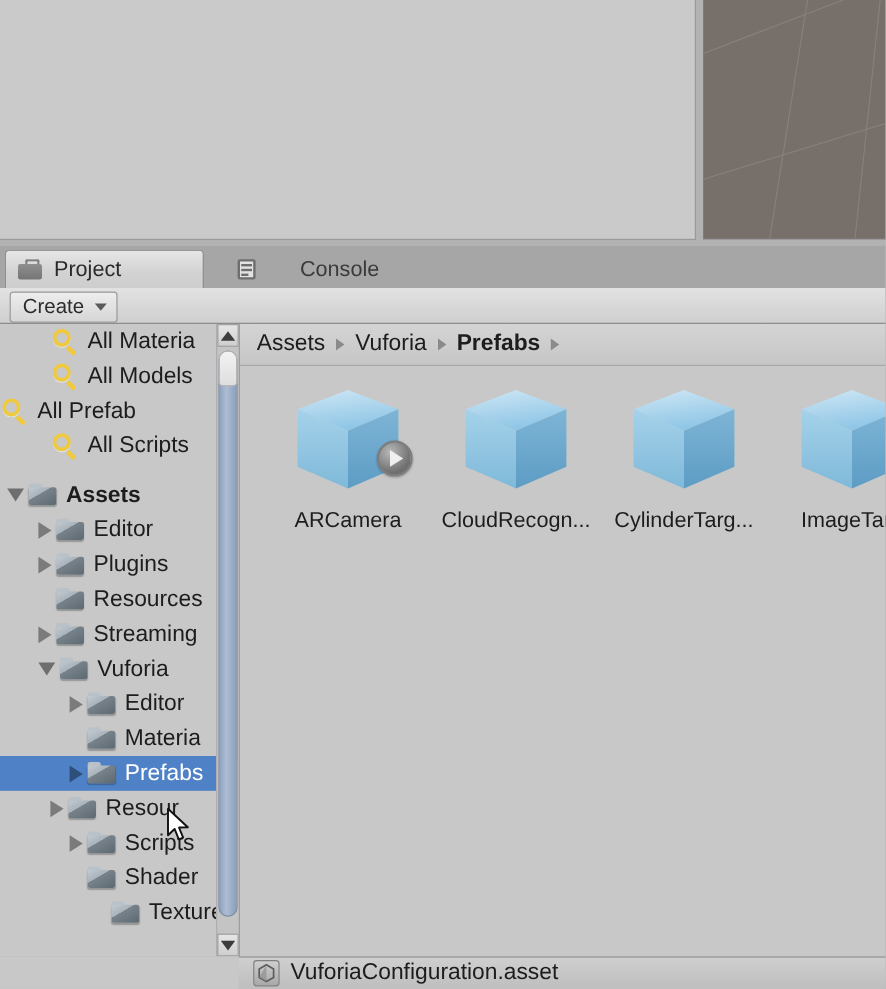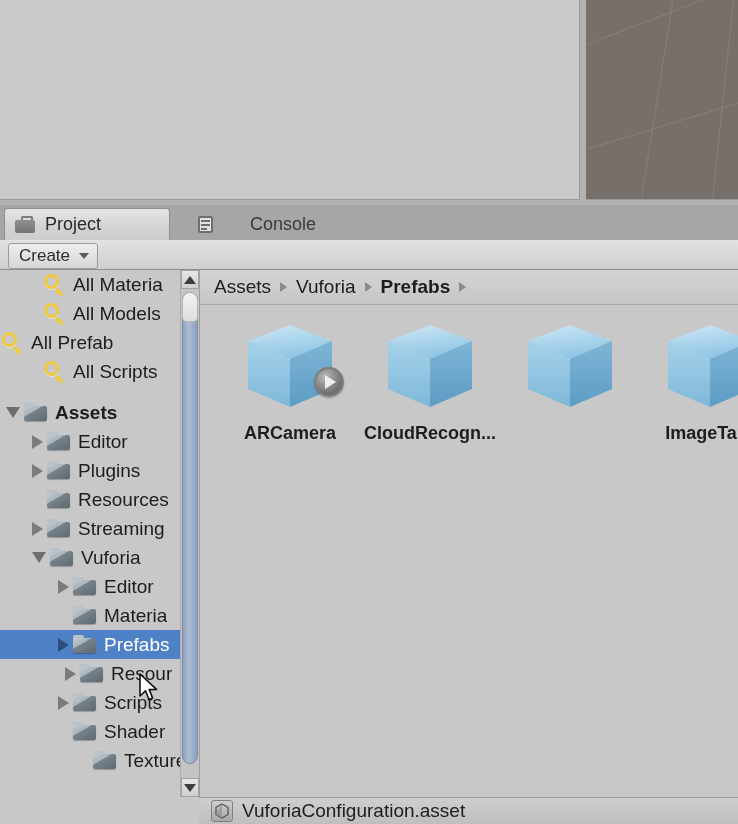--- a/index.html
+++ b/index.html
@@ -341,21 +341,20 @@
     display: flex;
     padding: 14px 0 0 20px;
   }
   .grid-item {
     width: 140px;
     display: flex;
     flex-direction: column;
     align-items: center;
     cursor: default;
     flex: 0 0 auto;
-    font-weight: bold;
   }
   .prefab-icon {
     position: relative;
     width: 96px; height: 96px;
   }
   .prefab-icon svg { display: block; }
   .prefab-badge {
     position: absolute;
     right: -6px; bottom: 18px;
     width: 30px; height: 30px;
@@ -568,21 +567,21 @@
             <span class="tree-label">Materia</span>
           </div>
           <div class="tree-row selected" style="padding-left:58px;">
             <span class="tw closed"></span>
             <span class="ico-folder">
               <span class="tabtop"></span>
               <span class="main"></span>
             </span>
             <span class="tree-label">Prefabs</span>
           </div>
-          <div class="tree-row" style="padding-left:65px;">
+          <div class="tree-row" style="padding-left:42px;">
             <span class="tw closed"></span>
             <span class="ico-folder">
               <span class="tabtop"></span>
               <span class="main"></span>
             </span>
             <span class="tree-label">Resour</span>
           </div>
           <div class="tree-row" style="padding-left:58px;">
             <span class="tw closed"></span>
             <span class="ico-folder">
@@ -700,20 +699,21 @@
                     <linearGradient id="gRight" x1="0" y1="0" x2="0" y2="1">
                       <stop offset="0%" stop-color="#7eb5d6"></stop>
                       <stop offset="100%" stop-color="#5d9cc4"></stop>
                     </linearGradient>
                   </defs>
                   <polygon points="48,6 90,22 48,40 6,22" fill="url(#gTop)"></polygon>
                   <polygon points="6,22 48,40 48,88 6,70" fill="url(#gLeft)"></polygon>
                   <polygon points="90,22 48,40 48,88 90,70" fill="url(#gRight)"></polygon>
                 </svg>
               </div>
+              <div class="grid-label">CylinderTarg...</div>
             </div>
             <div class="grid-item">
               <div class="prefab-icon">
                 <svg width="96" height="96" viewBox="0 0 96 96">
                   <defs>
                     <linearGradient id="gTop" x1="0" y1="0" x2="0.3" y2="1">
                       <stop offset="0%" stop-color="#cfe7f5"></stop>
                       <stop offset="100%" stop-color="#8fc6e6"></stop>
                     </linearGradient>
                     <linearGradient id="gLeft" x1="0" y1="0" x2="0" y2="1">

